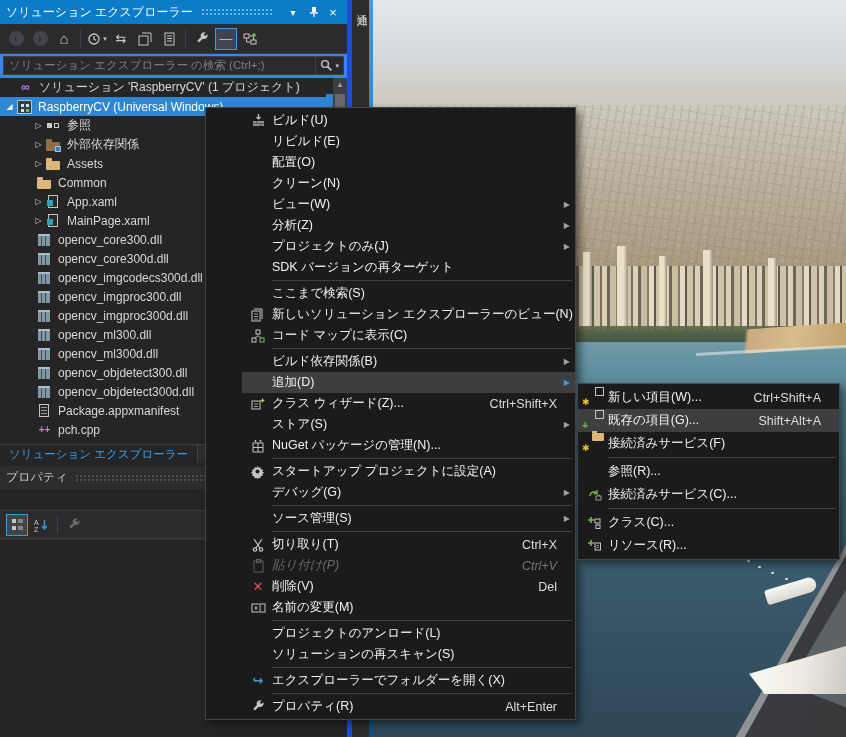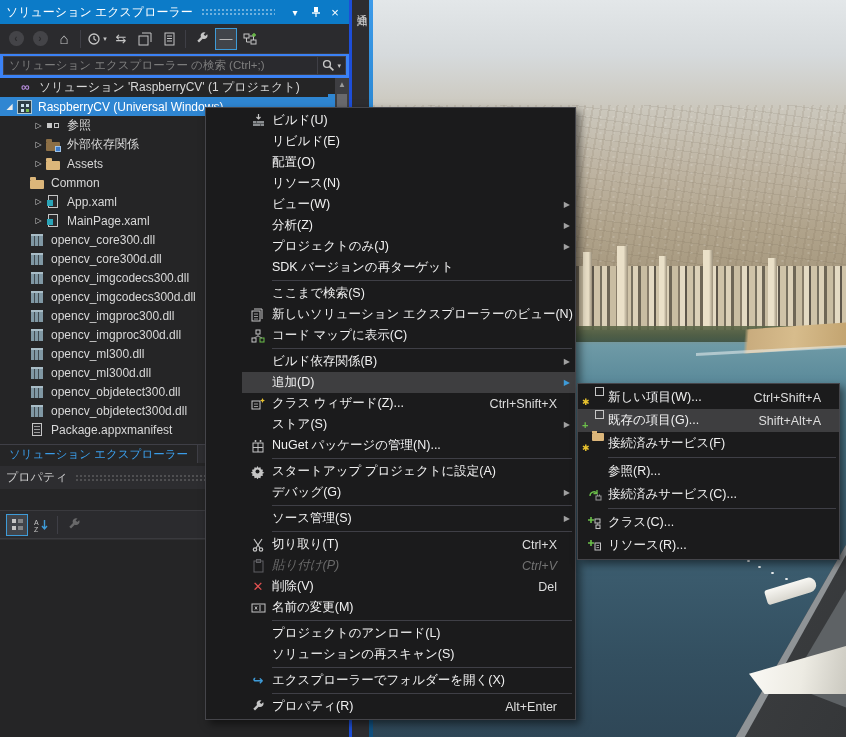--- a/index.html
+++ b/index.html
@@ -43,21 +43,21 @@
   .glint { position:absolute; width:3px; height:2px; background:#F4F6F6; border-radius:50%; }
 
   
   #notif-strip { position:absolute; left:352px; top:0; width:17px; height:737px; background:#2D2D30; z-index:2; }
   #notif-strip .vtext { writing-mode:vertical-rl; font-size:11px; color:#C8C8C8; padding:5px 2px; letter-spacing:2px; }
   #panel-edge { position:absolute; left:369px; top:0; width:4px; height:737px; z-index:2;
     background:linear-gradient(180deg,#3D9BE9,#1B76BE 30%, #15629E 70%, #10507F); }
 
   
   #sepanel { position:absolute; left:0; top:0; width:352px; height:737px; background:#252526;
-    border-right:3px solid #1d4ed8; z-index:3; display:flex; flex-direction:column; }
+    border-right:5px solid #1d4ed8; z-index:3; display:flex; flex-direction:column; }
   .titlebar { height:24px; background:#0C7BC8; display:flex; align-items:center; padding:0 6px; flex:none; }
   .titlebar .t { color:#FFFFFF; font-size:12px; white-space:nowrap; }
   .titlebar .dots { flex:1; height:8px; margin:0 8px;
     background-image:radial-gradient(rgba(255,255,255,.4) 1px, transparent 1.2px); background-size:4px 4px; }
   .tbtn { width:16px; height:16px; display:flex; align-items:center; justify-content:center;
     color:#FFFFFF; font-size:10px; margin-left:4px; flex:none; }
 
   .setoolbar { height:30px; background:#2B2B2E; border-bottom:1px solid #3A3A3E; display:flex;
     align-items:center; padding:0 4px; flex:none; }
   .tbi { width:22px; height:22px; display:flex; align-items:center; justify-content:center; margin:0 1px;
@@ -72,21 +72,21 @@
   .sesearch { height:24px; background:#3b82f6; padding:2px 3px; flex:none; }
   .sesearch .inner { height:19px; background:#2A2A2E; border:1px solid #3F3F46; display:flex; align-items:center; }
   .sesearch .ph { flex:1; color:#7F7F7F; font-size:11.5px; padding-left:5px; white-space:nowrap; overflow:hidden; }
   .sesearch .mag { display:flex; align-items:center; padding:0 4px; border-left:1px solid #3F3F46; height:100%; }
 
   .setree { height:366px; position:relative; background:#252526; overflow:hidden; flex:none; }
   .trow { display:flex; align-items:center; height:19px; font-size:12px; color:#D8D8D8; white-space:nowrap; }
   .trow.sel { background:#2F86D2; color:#FFFFFF; }
   .arr { width:11px; flex:none; font-size:8px; color:#CFCFCF; text-align:center; }
   .arr.exp { color:#ECECEC; }
-  .lvl0 { padding-left:16px; } .lvl1 { padding-left:4px; } .lvl2 { padding-left:33px; } .lvl2n { padding-left:28px; }
+  .lvl0 { padding-left:16px; } .lvl1 { padding-left:4px; } .lvl2 { padding-left:33px; } .lvl2n { padding-left:35px; }
   .ticon { width:15px; height:14px; margin:0 6px 0 2px; position:relative; flex:none; }
 
   
   .i-sol { font-size:12px; color:#B48BD8; font-weight:bold; line-height:13px; text-align:center; }
   .i-proj { border:1px solid #AFC7D2; background:#2E3F46; }
   .i-proj i { position:absolute; left:3px; top:3px; width:3px; height:3px; background:#CDE5EE;
       box-shadow:5px 0 #CDE5EE, 0 5px #CDE5EE, 5px 5px #7CC04F; }
   .i-ref i { position:absolute; top:4px; left:1px; width:5px; height:5px; background:#C8C8C8; }
   .i-ref b { position:absolute; top:4px; left:8px; width:5px; height:5px; border:1px solid #C8C8C8; }
   .fold { background:#DCB67A; border-radius:1px; position:absolute; left:0; top:4px; width:14px; height:9px; }
@@ -318,26 +318,20 @@
     <div class="trow lvl2n">
       <span class="ticon">
           <span class="i-dll"></span>
         </span>
       <span>opencv_core300d.dll</span>
     </div>
     <div class="trow lvl2n">
       <span class="ticon">
           <span class="i-dll"></span>
         </span>
-      <span>opencv_imgcodecs300.dll</span>
-    </div>
-    <div class="trow lvl2n">
-      <span class="ticon">
-          <span class="i-dll"></span>
-        </span>
       <span>opencv_imgcodecs300d.dll</span>
     </div>
     <div class="trow lvl2n">
       <span class="ticon">
           <span class="i-dll"></span>
         </span>
       <span>opencv_imgproc300.dll</span>
     </div>
     <div class="trow lvl2n">
       <span class="ticon">
@@ -441,21 +435,21 @@
   <div class="mi">
     <span class="ic"></span>
       <span class="lb">リビルド(E)</span>
   </div>
   <div class="mi">
     <span class="ic"></span>
       <span class="lb">配置(O)</span>
   </div>
   <div class="mi">
     <span class="ic"></span>
-      <span class="lb">リソース(N)</span>
+      <span class="lb">クリーン(N)</span>
   </div>
   <div class="mi">
     <span class="ic"></span>
       <span class="lb">ビュー(W)</span>
     <span class="ar">▶</span>
   </div>
   <div class="mi">
     <span class="ic"></span>
       <span class="lb">分析(Z)</span>
     <span class="ar">▶</span>

